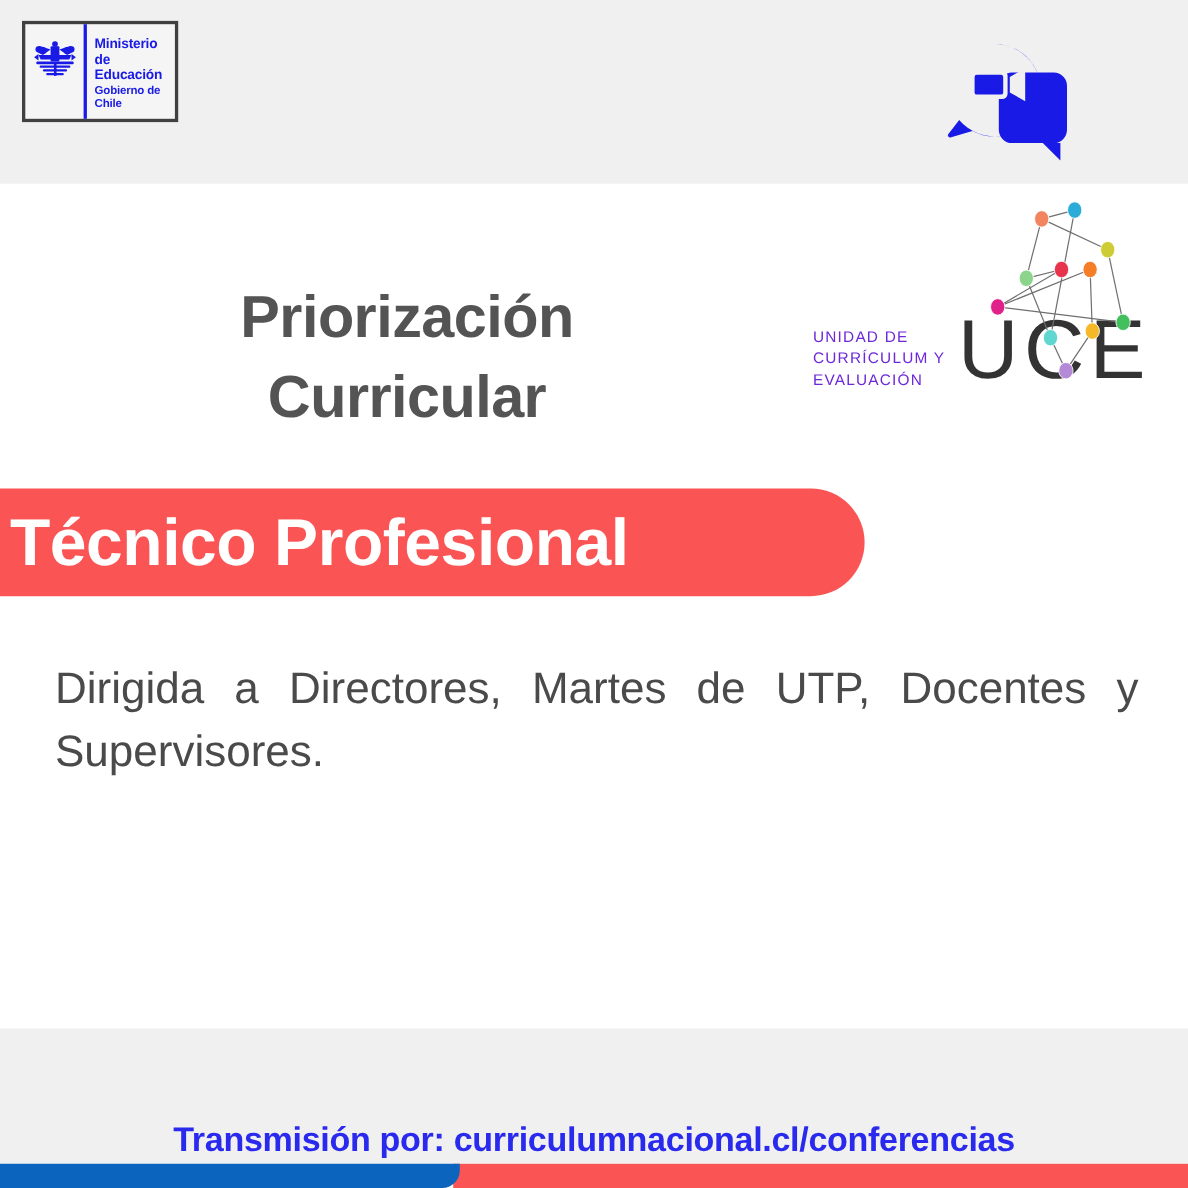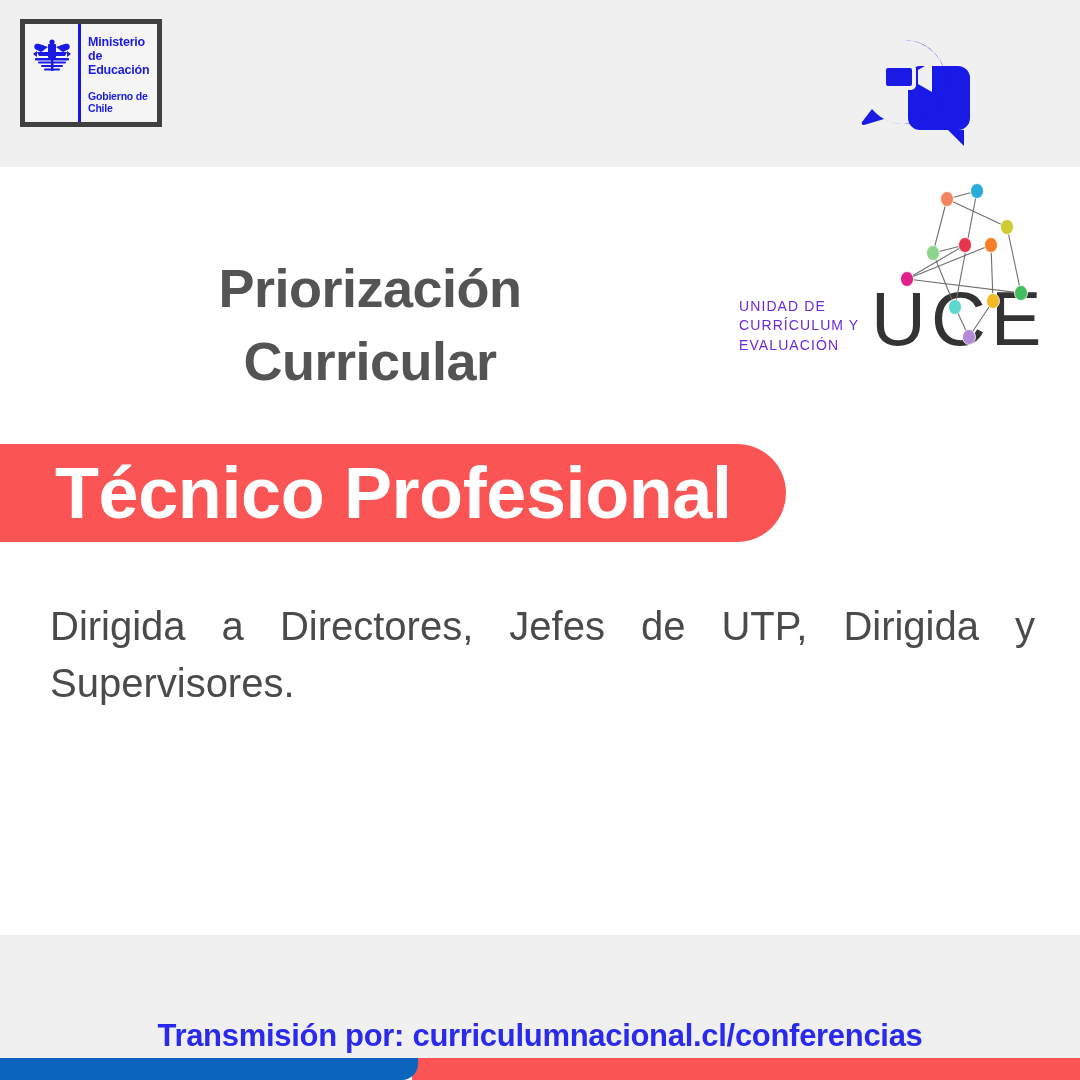--- a/index.html
+++ b/index.html
@@ -21,22 +21,22 @@
     position: absolute;
     left: 0; top: 0;
     width: 1080px; height: 167px;
     background: #f0f0f0;
   }
 
   
   .mineduc-logo {
     position: absolute;
     left: 20px; top: 19px;
-    width: 142px; height: 108px;
-    border: 5px solid #404040;
+    width: 142px; height: 92px;
+    border: 3px solid #404040;
     background: #f5f5f5;
     box-sizing: border-box;
     display: flex;
   }
   .mineduc-left {
     width: 56px;
     border-right: 3px solid #1a1ae6;
     box-sizing: border-box;
     position: relative;
   }
@@ -131,22 +131,22 @@
   .pill {
     position: absolute;
     left: -40px; top: 444px;
     width: 826px; height: 98px;
     background: #fb5454;
     border-radius: 0 49px 49px 0;
     display: flex;
     align-items: center;
   }
   .pill-text {
-    margin-left: 95px;
-    font-size: 72px;
+    margin-left: 49px;
+    font-size: 60px;
     font-weight: bold;
     color: #ffffff;
     letter-spacing: -0.4px;
     white-space: nowrap;
   }
 
   
   .audience {
     position: absolute;
     left: 50px; top: 598px;
@@ -301,21 +301,21 @@
 
   <div class="headline">
     <span>Priorización</span><br>
     <span>Curricular</span>
   </div>
 
   <div class="pill">
     <div class="pill-text">Técnico Profesional</div>
   </div>
 
-  <div class="audience">Dirigida a  Directores, Jefes de UTP, Dirigida y Supervisores.</div>
+  <div class="audience">Dirigida a  Directores, Martes de UTP, Docentes y Supervisores.</div>
 
 
   <div class="footer-band"></div>
   <div class="footer-text">Transmisión por: curriculumnacional.cl/conferencias</div>
 
   <div class="bar-red"></div>
   <div class="bar-blue"></div>
 
 </div>
 

